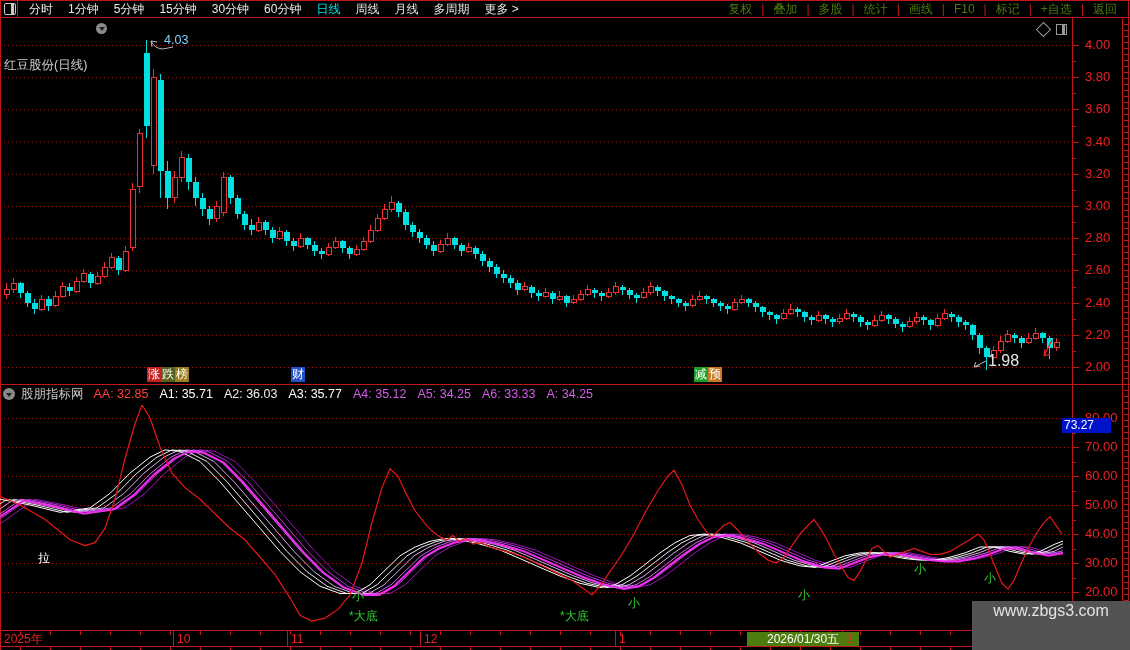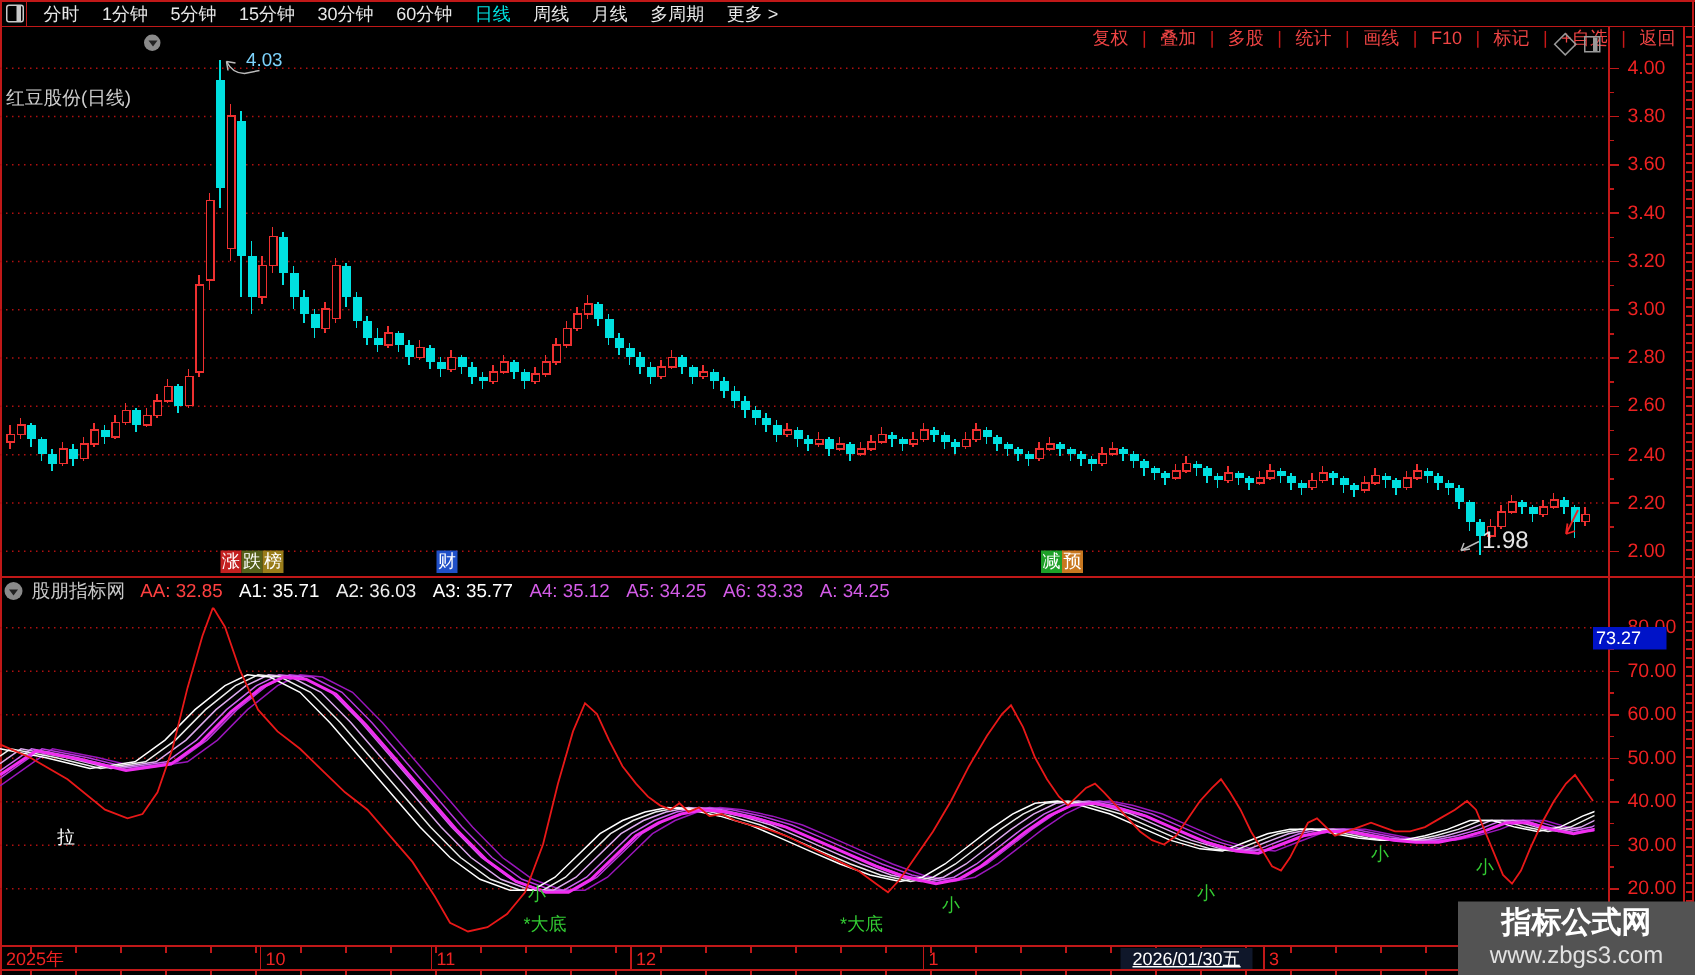--- a/index.html
+++ b/index.html
@@ -8,21 +8,21 @@
   #gfx{position:absolute;left:0;top:0;z-index:1;}
   .ov{position:absolute;z-index:2;}
   
   #toolbar{left:0;top:0;width:1130px;height:18px;display:flex;align-items:center;}
   .win-icon{display:inline-block;width:10px;height:10px;border:1px solid #c8c8c8;margin:0 5px 0 4px;position:relative;border-radius:2px;}
   .win-icon i{position:absolute;left:6px;top:0;width:3px;height:10px;background:#c8c8c8;}
   #tb-left{display:flex;gap:15px;margin-left:8px;}
   #tb-left span{color:#e8e8e8;font-size:12px;line-height:18px;cursor:default;}
   #tb-left span.active{color:#00e2e2;}
   #tb-right{position:absolute;right:4px;top:0;display:flex;align-items:center;}
-  #tb-right .act{color:#ef4444;font-size:12px;line-height:18px;padding:16px 9px;}
+  #tb-right .act{color:#4d7c0f;font-size:12px;line-height:18px;padding:0 9px;}
   #tb-right .sep{color:#c81818;font-size:12px;}
   
   #chart-title{left:4px;top:21px;color:#cfcfcf;font-size:12.5px;margin-top:36px;}
   .circle-chevron{left:96px;top:23px;width:11px;height:11px;border-radius:50%;background:#8a8a8a;}
   .circle-chevron:after{content:"";position:absolute;left:2.5px;top:4px;border:3px solid transparent;border-top:4px solid #222;}
   .corner-ic{top:24px;width:9px;height:9px;}
   #ic-diamond{left:1038px;border:1px solid #999;transform:rotate(45deg);}
   #ic-square{left:1056px;border:1px solid #999;position:absolute;}
   #ic-square i{position:absolute;left:5px;top:0;width:3px;height:9px;background:#999;}
   
@@ -38,21 +38,21 @@
   .ind-ic:after{content:"";position:absolute;left:3px;top:4.5px;border:3px solid transparent;border-top:4px solid #222;}
   #ind-name{color:#c8c8c8;font-size:12.5px;margin-right:10px;}
   #ind-values{display:flex;gap:11px;}
   #ind-values span{font-size:12.5px;line-height:16px;}
   
   #ind-badge{left:1062px;top:418px;width:47px;height:15px;background:#0013c8;color:#fff;font-size:12px;line-height:15px;padding-left:2px;}
   
   .ind-lab{position:absolute;font-size:12px;line-height:14px;white-space:nowrap;}
   
   .date-it{position:absolute;top:632px;color:#ee2222;font-size:12px;line-height:14px;white-space:nowrap;}
-  .date-it.hl{background:#0f172a;color:#fff;padding:0 8px;text-decoration:underline;}
+  .date-it.hl{background:#4d7c0f;color:#fff;padding:0 20px;}
   
   #watermark{right:0;bottom:0;width:158px;height:49px;background:#535353;text-align:center;z-index:3;}
   #wm1{color:#fff;font-size:20px;font-weight:bold;line-height:26px;margin-top:1px;}
   #wm2{color:#e2e2e2;font-size:16px;line-height:20px;}
 </style>
 </head>
 <body>
 
 <div id="app">
   <svg id="gfx" width="1130" height="650">
@@ -747,16 +747,15 @@
       <div class="date-it ov" style="left: 4px;">2025年</div>
       <div class="date-it ov" style="left: 177px;">10</div>
       <div class="date-it ov" style="left: 291px;">11</div>
       <div class="date-it ov" style="left: 424px;">12</div>
       <div class="date-it ov" style="left: 619px;">1</div>
       <div class="date-it ov hl" style="left: 747px;">2026/01/30五</div>
       <div class="date-it ov" style="left: 846px;">3</div>
     </div>
 
   <div id="watermark" class="ov">
-    <div id="wm1">指标公式网</div>
     <div id="wm2">www.zbgs3.com</div>
   </div>
 </div>
 
 </body></html>

